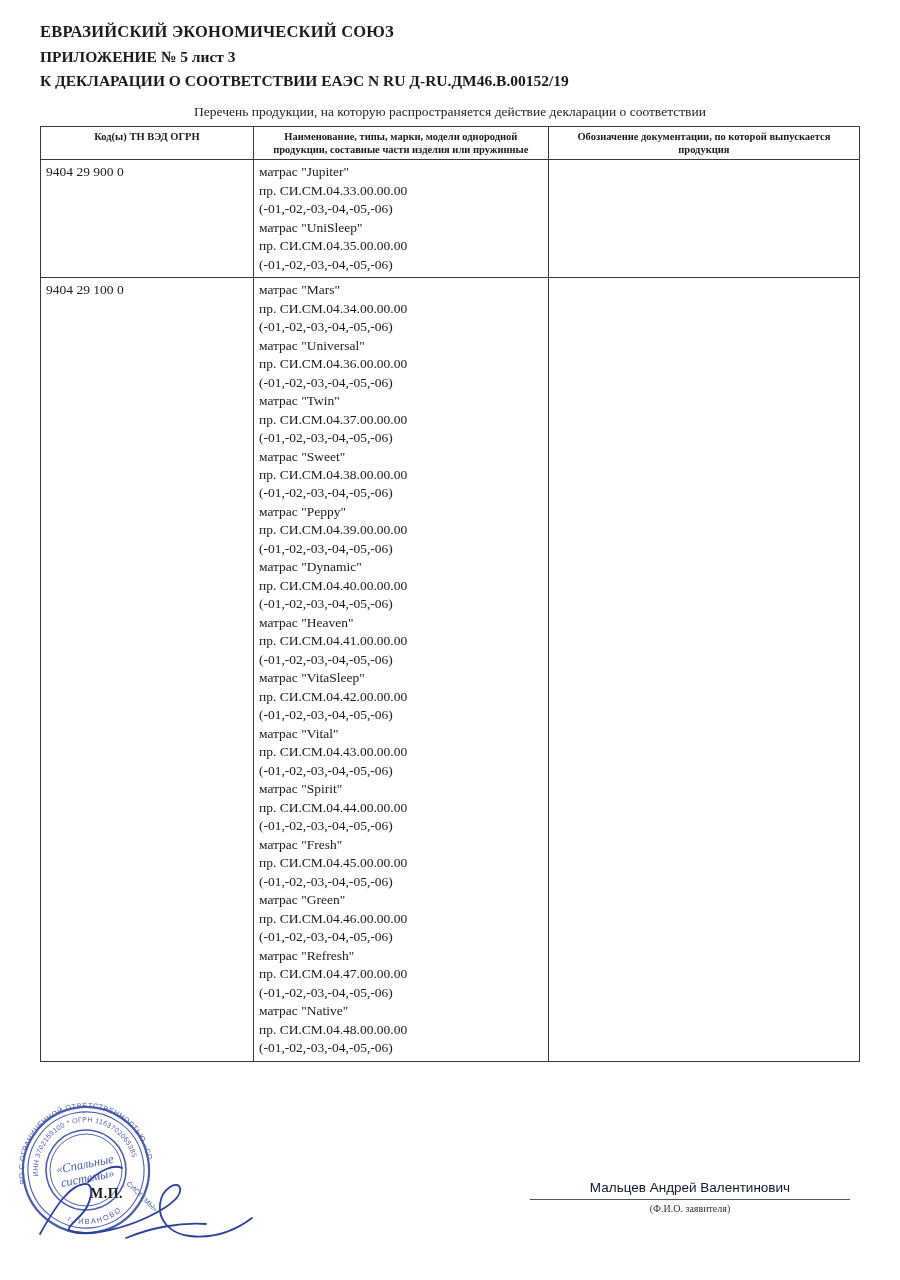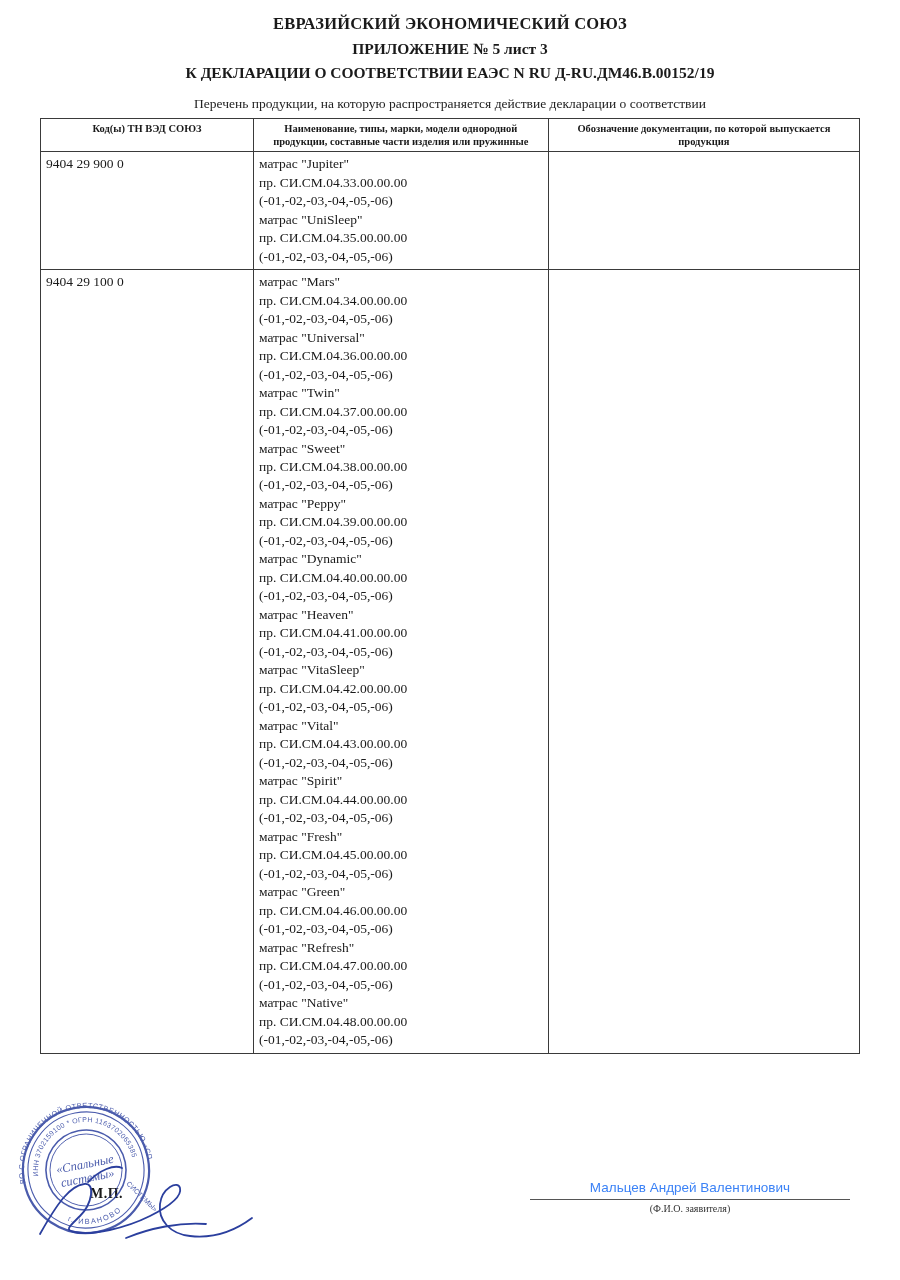--- a/index.html
+++ b/index.html
@@ -16,21 +16,22 @@
     overflow: hidden;
   }
   .page {
     position: relative;
     width: 900px;
     height: 1280px;
     box-sizing: border-box;
     padding: 14px 40px 0 40px;
   }
   .header {
-    text-align: center;
+    text-align: left;
+    margin-top: 8px;
   }
   .header .line1 {
     font-size: 16.5px;
     font-weight: bold;
     letter-spacing: 0.2px;
     margin-bottom: 6px;
   }
   .header .line2 {
     font-size: 15.5px;
     font-weight: bold;
@@ -104,21 +105,21 @@
   .signer {
     position: absolute;
     right: 10px;
     top: 8px;
     width: 320px;
     text-align: center;
   }
   .signer .name {
     font-family: "Liberation Sans", sans-serif;
     font-size: 13.5px;
-    color: #3b82f6;
+    color: #0f172a;
     padding-bottom: 3px;
   }
   .signer .rule {
     border-bottom: 1px solid #555;
     height: 1px;
     margin: 0 0 3px 0;
   }
   .signer .caption {
     font-size: 10px;
     color: #333;
@@ -156,21 +157,21 @@
   <div class="subtitle">Перечень продукции, на которую распространяется действие декларации о соответствии</div>
 
   <table class="decl">
     <colgroup>
       <col class="c1">
         <col class="c2">
         <col class="c3">
     </colgroup>
     <thead>
       <tr>
-        <th class="hd">Код(ы) ТН ВЭД СОЮЗ</th>
+        <th class="hd">Код(ы) ТН ВЭД ОГРН</th>
         <th class="hd">Наименование, типы, марки, модели однородной продукции, составные части изделия или пружинные</th>
         <th class="hd">Обозначение документации, по которой выпускается продукция</th>
       </tr>
     </thead>
     <tbody>
       <tr>
         <td class="code">
             <div>9404 29 900 0</div>
           </td>
         <td class="names">

